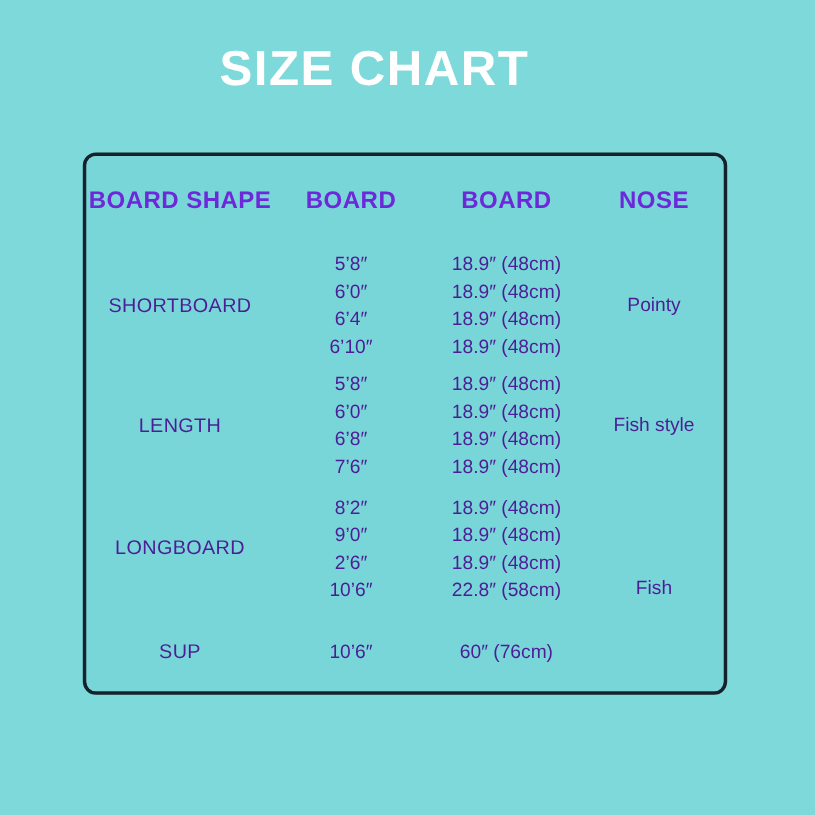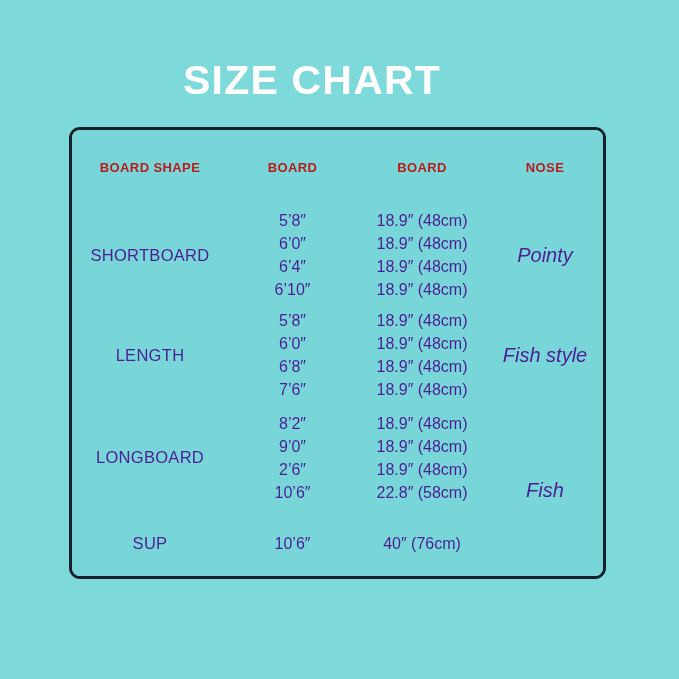--- a/index.html
+++ b/index.html
@@ -30,21 +30,20 @@
     left: 0;
     top: 33px;
     width: 624px;
     text-align: center;
     color: #ffffff;
     font-size: 41px;
     font-weight: bold;
     letter-spacing: 1.2px;
     line-height: 48px;
     white-space: nowrap;
-    margin-top: 23px;
   }
 
   
   .table-wrap {
     position: absolute;
     left: 69px;
     top: 127px;
     width: 537px;
     height: 452px;
     border: 3px solid #15222b;
@@ -71,22 +70,22 @@
 
   
   col.c-shape  { width: 156px; }
   col.c-length { width: 129px; }
   col.c-width  { width: 130px; }
   col.c-nose   { width: 116px; }
 
   
   thead th {
     height: 75px;
-    color: #b91c1c;
-    font-size: 13px;
+    color: #6d28d9;
+    font-size: 20px;
     font-weight: bold;
     letter-spacing: 0.4px;
     border-bottom: 3px solid #15222b;
     white-space: nowrap;
   }
 
   
   tbody td {
     color: #4c1d95;
     font-size: 16px;
@@ -98,23 +97,22 @@
   tbody tr:last-child td { border-bottom: 0; }
   tbody td:last-child    { border-right: 0; }
 
   td.cell-shape {
     font-size: 16.5px;
     letter-spacing: 0.3px;
     white-space: nowrap;
   }
 
   td.cell-nose {
-    font-size: 20px;
-    white-space: nowrap;
-    font-style: italic;
+    font-size: 16px;
+    white-space: nowrap;
   }
 
   .stack {
     display: block;
     line-height: 23px;
   }
   .stack span {
     display: block;
     white-space: nowrap;
   }
@@ -216,21 +214,21 @@
 
         <tr class="row-sup">
           <td class="cell-shape">SUP</td>
           <td>
             <span class="stack">
               <span>10’6″</span>
             </span>
           </td>
           <td>
             <span class="stack">
-              <span>40″ (76cm)</span>
+              <span>60″ (76cm)</span>
             </span>
           </td>
         </tr>
 
       </tbody>
     </table>
   </div>
 
 </div>
 

